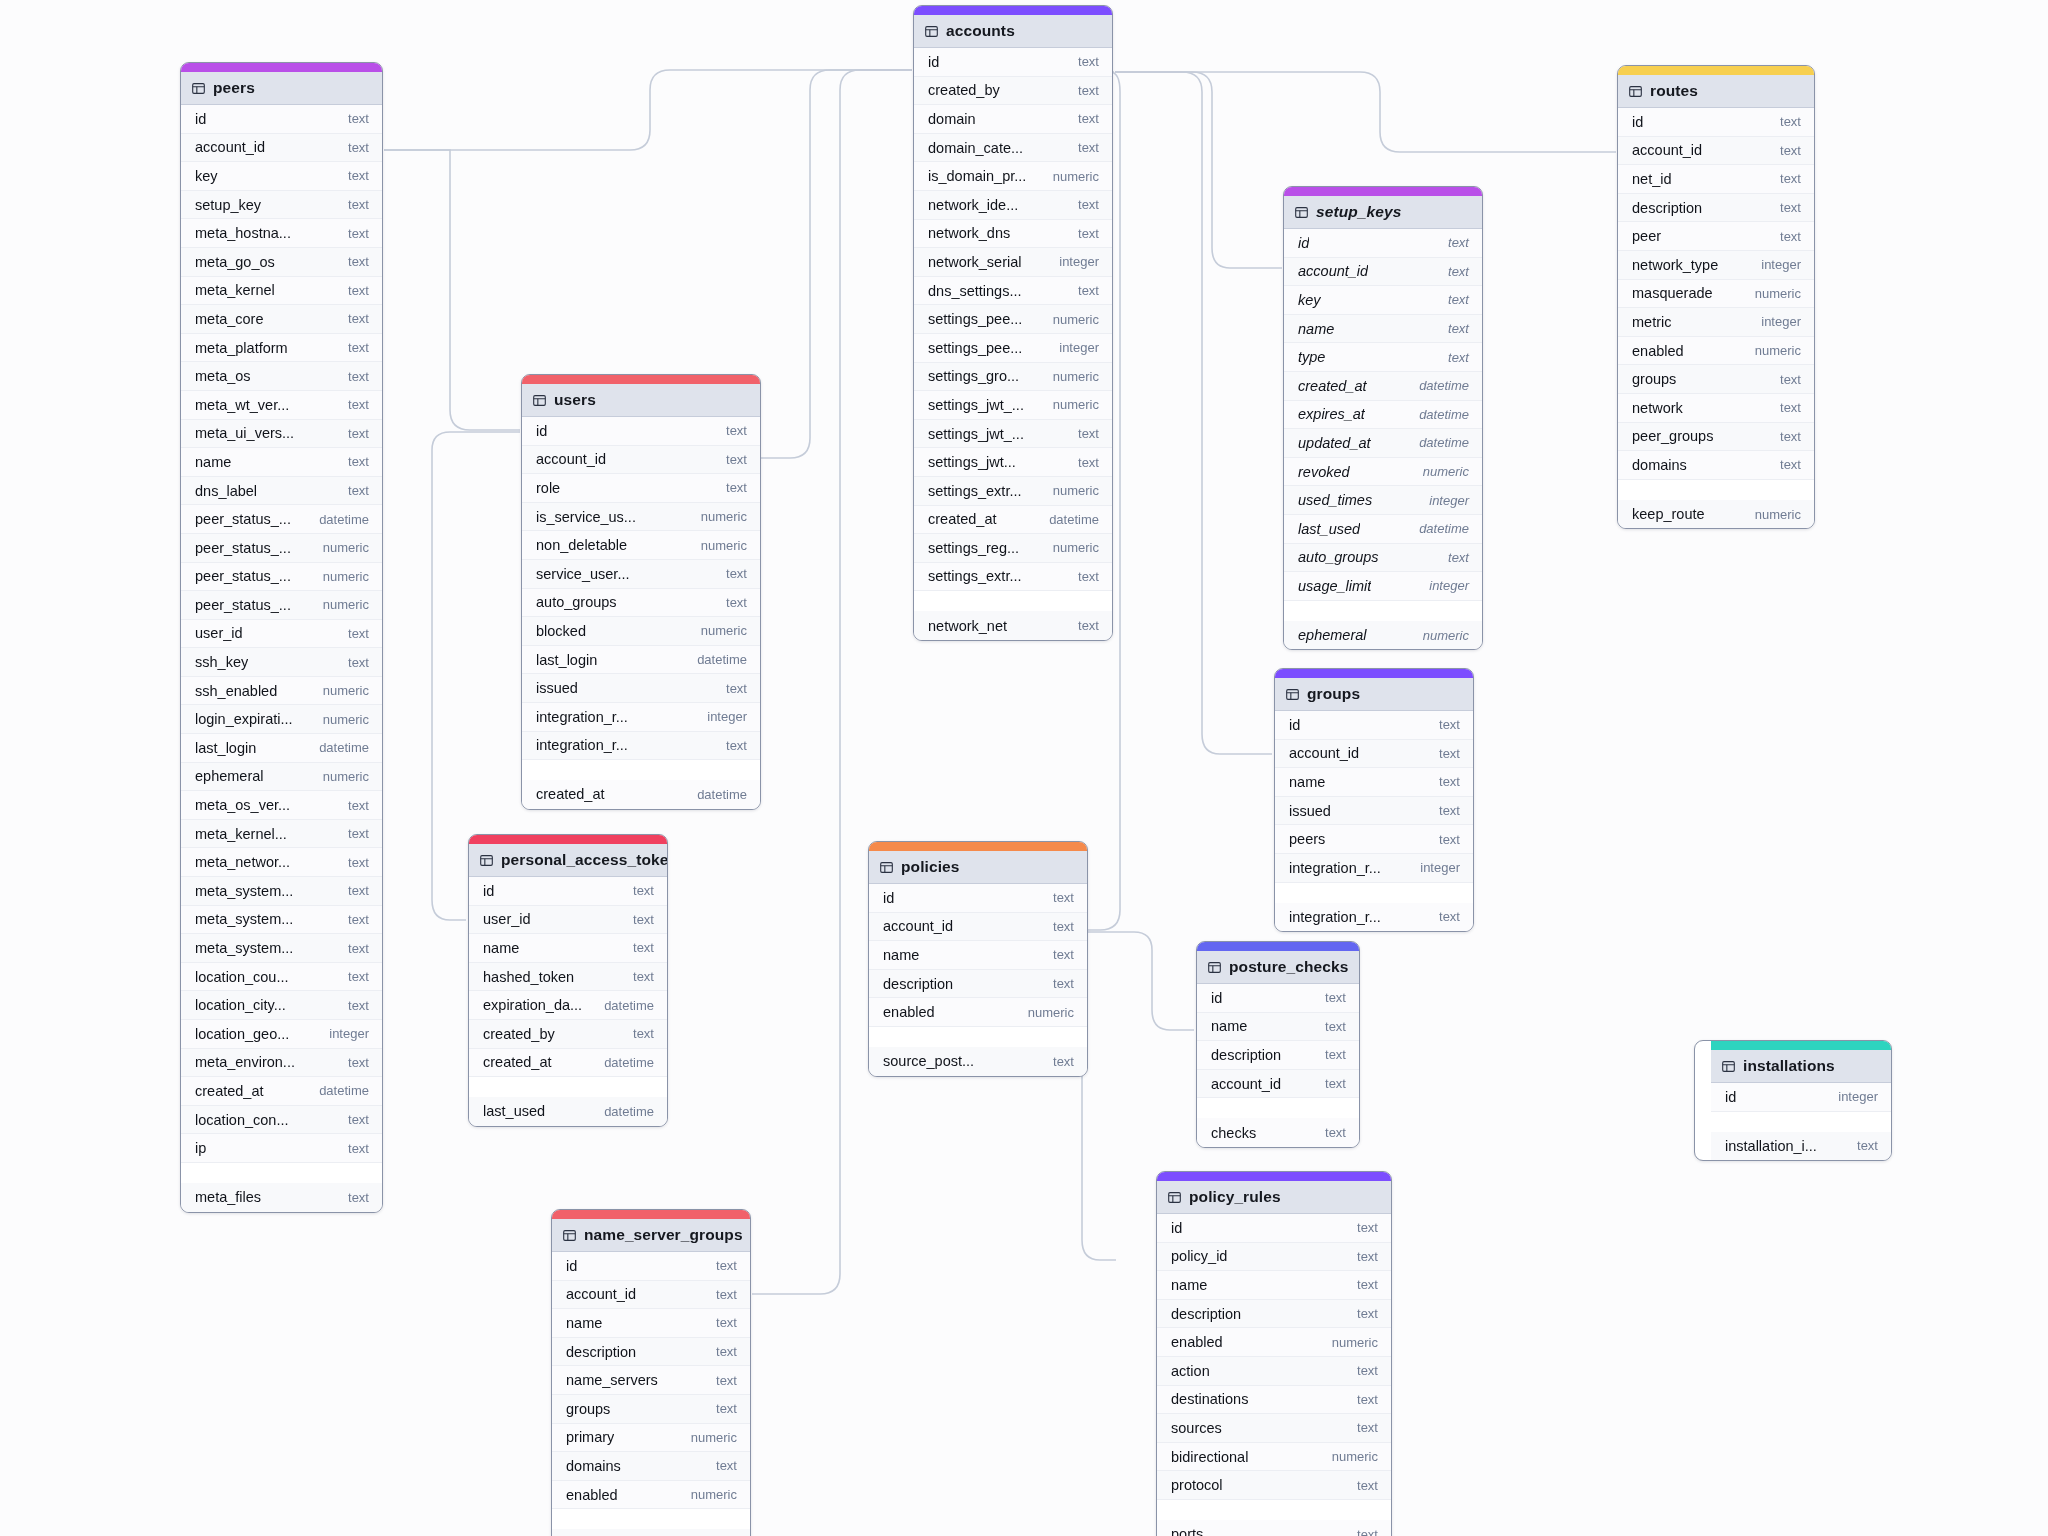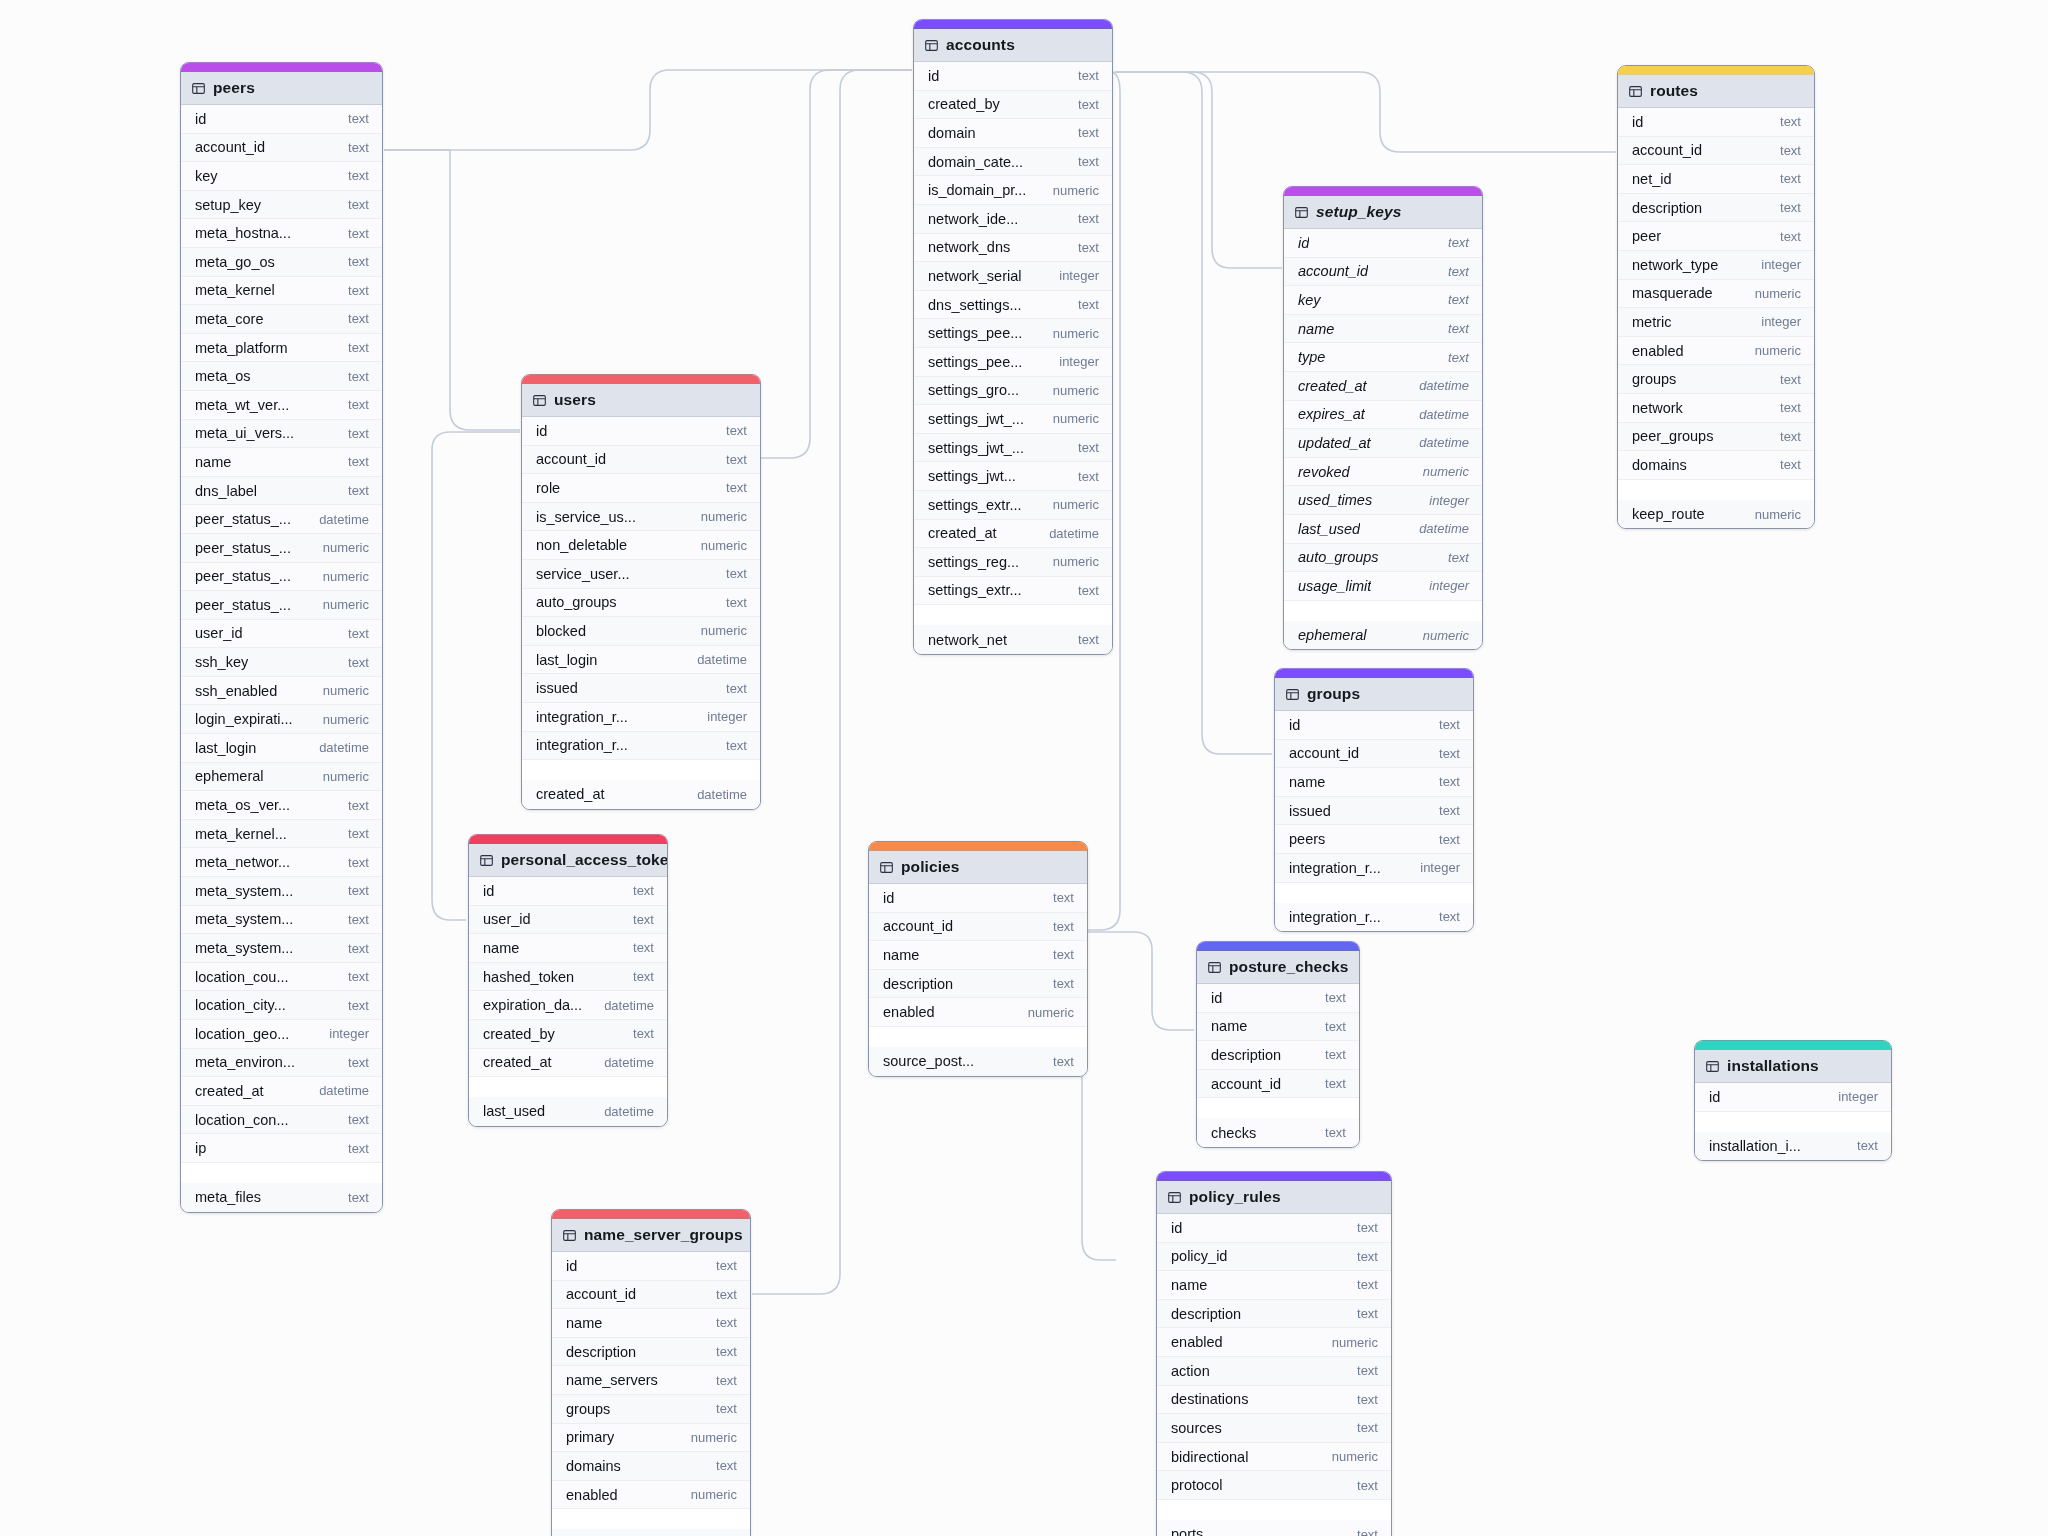--- a/index.html
+++ b/index.html
@@ -419,21 +419,21 @@
         </div>
         <div class="col-row">
           <span class="col-name">enabled</span>
           <span class="col-type">numeric</span>
         </div>
         <div class="col-row">
           <span class="col-name">search_doma...</span>
           <span class="col-type">numeric</span>
         </div>
       </div>
-      <div class="table-node" style="left: 913px; top: 19px; width: 200px;">
+      <div class="table-node" style="left: 913px; top: 5px; width: 200px;">
         <div class="accent-bar" style="background: rgb(124, 77, 255);"></div>
         <div class="node-header">
           <svg class="table-icon" width="13" height="13" viewBox="0 0 14 14" xmlns="http://www.w3.org/2000/svg">
             <rect x="0.75" y="1.75" width="12.5" height="10.5" rx="1.4" fill="none" stroke="#2b3242" stroke-width="1.2"></rect>
             <line x1="0.75" y1="5.1" x2="13.25" y2="5.1" stroke="#2b3242" stroke-width="1.2"></line>
             <line x1="5.2" y1="5.1" x2="5.2" y2="12.25" stroke="#2b3242" stroke-width="1.2"></line>
           </svg>
           <span class="node-title">accounts</span>
         </div>
         <div class="col-row">
@@ -804,21 +804,21 @@
         </div>
         <div class="col-row">
           <span class="col-name">domains</span>
           <span class="col-type">text</span>
         </div>
         <div class="col-row">
           <span class="col-name">keep_route</span>
           <span class="col-type">numeric</span>
         </div>
       </div>
-      <div class="table-node" style="left: 1694px; top: 1040px; width: 198px;">
+      <div class="table-node" style="left: 1694px; top: 1040px; width: 198px; padding-left: 16px;">
         <div class="accent-bar" style="background: rgb(45, 212, 191);"></div>
         <div class="node-header">
           <svg class="table-icon" width="13" height="13" viewBox="0 0 14 14" xmlns="http://www.w3.org/2000/svg">
             <rect x="0.75" y="1.75" width="12.5" height="10.5" rx="1.4" fill="none" stroke="#2b3242" stroke-width="1.2"></rect>
             <line x1="0.75" y1="5.1" x2="13.25" y2="5.1" stroke="#2b3242" stroke-width="1.2"></line>
             <line x1="5.2" y1="5.1" x2="5.2" y2="12.25" stroke="#2b3242" stroke-width="1.2"></line>
           </svg>
           <span class="node-title">installations</span>
         </div>
         <div class="col-row">

